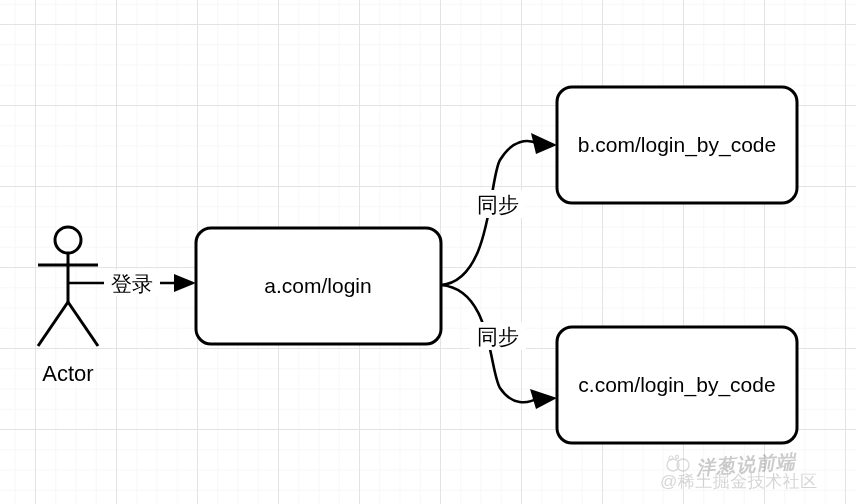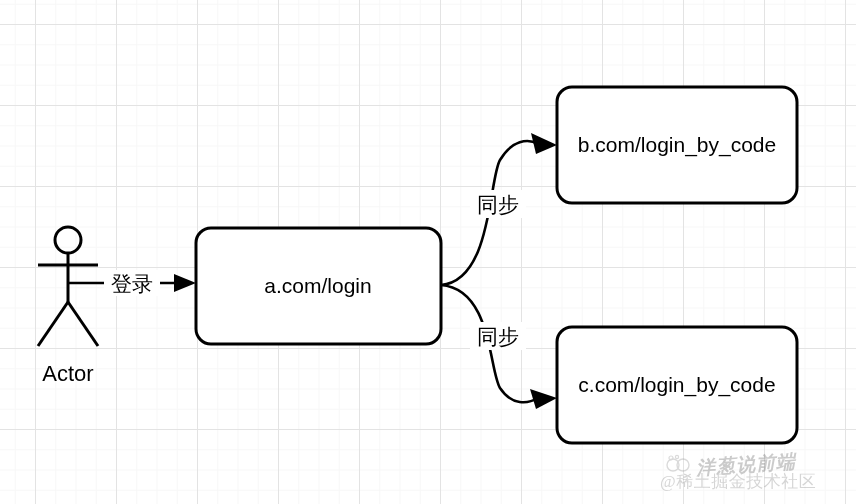--- a/index.html
+++ b/index.html
@@ -93,21 +93,21 @@
     font-weight: bold;
     color: #555555;
     white-space: nowrap;
     transform: rotate(-4deg);
     letter-spacing: 1px;
   }
   .wm-line-b {
     position: absolute;
     left: 2px;
     top: 22px;
-    font-family: Liberation Serif, serif;
+    font-family: Liberation Sans, sans-serif;
     font-size: 17px;
     color: #777777;
     white-space: nowrap;
     letter-spacing: 0.5px;
   }
   .wm-logo {
     position: absolute;
     left: 8px;
     top: 6px;
     width: 26px;

